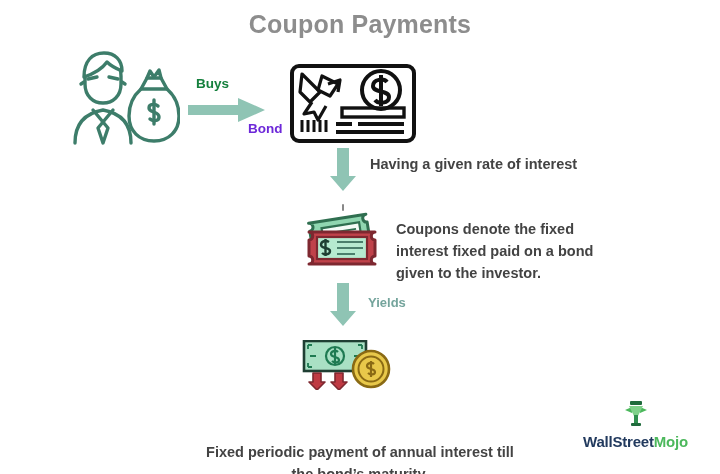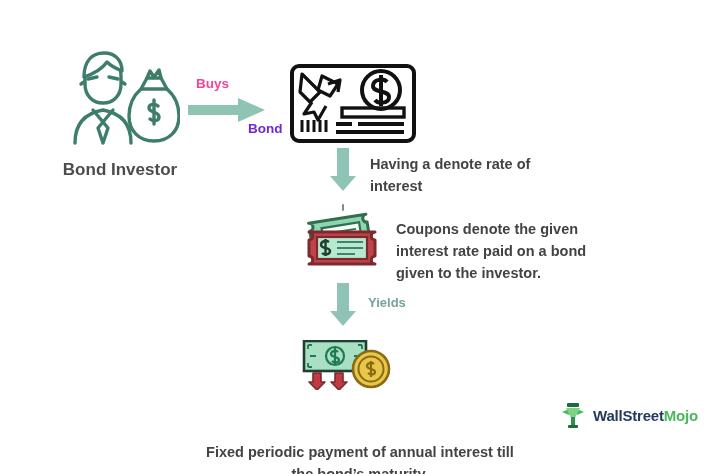--- a/index.html
+++ b/index.html
@@ -49,21 +49,21 @@
     font-weight: bold;
     color: #4c4c4c;
   }
 
   
   .buys-label {
     left: 196px;
     top: 76px;
     font-size: 13.5px;
     font-weight: bold;
-    color: #ec4899;
+    color: #15803d;
   }
   .buys-arrow {
     left: 188px;
     top: 96px;
     width: 78px;
     height: 28px;
   }
   .bond-label {
     left: 248px;
     top: 121px;
@@ -152,36 +152,38 @@
 
   
   .logo-wrap {
     left: 558px;
     top: 398px;
     width: 155px;
     height: 34px;
     display: flex;
     align-items: center;
     gap: 5px;
+    flex-direction: column;
   }
   .logo-mark { width: 30px; height: 30px; flex: none; }
   .logo-text {
     font-size: 15px;
     font-weight: bold;
     letter-spacing: -0.2px;
     white-space: nowrap;
   }
   .logo-wall { color: #223a5e; }
   .logo-mojo { color: #4cb85c; }
 </style>
 </head>
 <body>
 
 <div class="stage">
 
+  <div class="abs title">Coupon Payments</div>
 
   <div class="abs investor-icon">
     <svg viewBox="0 0 125 105" width="125" height="105">
       <g fill="none" stroke="#3d7d6a" stroke-width="3.4" stroke-linecap="round" stroke-linejoin="round">
 
         <path d="M30 34 C30 19 38 11 48 11 C58 11 66 19 66 32 L66 40 C66 52 58 59 48 59 C38 59 30 52 30 40 Z"></path>
 
         <path d="M29 33 C29 17 37 9 49 9 C60 9 67 16 67 27 C62 25 56 22 52 18 C47 25 38 30 29 33 Z" fill="#ffffff"></path>
 
         <path d="M33 35 L42 33 M54 33 L63 35"></path>
@@ -196,21 +198,20 @@
 
         <path d="M86 45 C78 52 74 62 74 72 C74 87 84 97 99 97 C114 97 124 87 124 72 C124 62 120 52 112 45 Z"></path>
         <path d="M86 45 L92 34 L106 34 L112 45"></path>
         <path d="M92 34 L95 27 L99 33 L104 26 L106 34"></path>
 
         <path d="M103 62 C101 60 94 59 94 64 C94 69 104 67 104 73 C104 78 97 77 95 75"></path>
         <path d="M99 56 L99 80"></path>
       </g>
     </svg>
   </div>
-  <div class="abs investor-label">Bond Investor</div>
 
   <div class="abs buys-label">Buys</div>
   <div class="abs buys-arrow">
     <svg viewBox="0 0 78 28" width="78" height="28">
       <path d="M0 9 L50 9 L50 2 L77 14 L50 26 L50 19 L0 19 Z" fill="#8fc4b4"></path>
     </svg>
   </div>
   <div class="abs bond-label">Bond</div>
 
   <div class="abs bond-cert">
@@ -239,21 +240,21 @@
       <rect x="70" y="60" width="46" height="4" fill="#111111"></rect>
       <rect x="48" y="68" width="68" height="4" fill="#111111"></rect>
     </svg>
   </div>
 
   <div class="abs arrow-1">
     <svg viewBox="0 0 26 44" width="26" height="44">
       <path d="M7 0 L19 0 L19 28 L26 28 L13 43 L0 28 L7 28 Z" fill="#8fc4b4"></path>
     </svg>
   </div>
-  <div class="abs text-1">Having a denote rate of interest</div>
+  <div class="abs text-1">Having a given rate of interest</div>
 
   <div class="abs coupon-icon">
     <svg viewBox="0 0 80 72" width="80" height="72">
 
       <path d="M40 3 L40 8" stroke="#888888" stroke-width="2" stroke-linecap="round"></path>
 
       <g transform="rotate(-9 40 34)">
         <path d="M8 16 C13 16 13 24 8 24 L8 46 C13 46 13 54 8 54 L66 54 C61 54 61 46 66 46 L66 24 C61 24 61 16 66 16 Z" fill="#8fd6b0" stroke="#2f6f50" stroke-width="3" stroke-linejoin="round"></path>
         <rect x="20" y="23" width="38" height="24" fill="#f4fbf7" stroke="#2f6f50" stroke-width="2.2"></rect>
         <g stroke="#2f6f50" stroke-width="2">
@@ -268,21 +269,21 @@
         <g fill="none" stroke="#1f3f33" stroke-width="2.4">
           <path d="M24 14 C21 12 16 13 16 17 C16 21 25 19 25 23 C25 27 19 27 17 25"></path>
           <path d="M20.5 11 L20.5 28"></path>
         </g>
         <g stroke="#4a7f6c" stroke-width="2">
           <path d="M32 14 L58 14 M32 20 L58 20 M32 26 L50 26"></path>
         </g>
       </g>
     </svg>
   </div>
-  <div class="abs text-2">Coupons denote the given interest rate paid on a bond given to the investor.</div>
+  <div class="abs text-2">Coupons denote the fixed interest fixed paid on a bond given to the investor.</div>
 
   <div class="abs arrow-2">
     <svg viewBox="0 0 26 44" width="26" height="44">
       <path d="M7 0 L19 0 L19 28 L26 28 L13 43 L0 28 L7 28 Z" fill="#8fc4b4"></path>
     </svg>
   </div>
   <div class="abs yields-label">Yields</div>
 
   <div class="abs money-icon">
     <svg viewBox="0 0 90 50" width="90" height="50">

